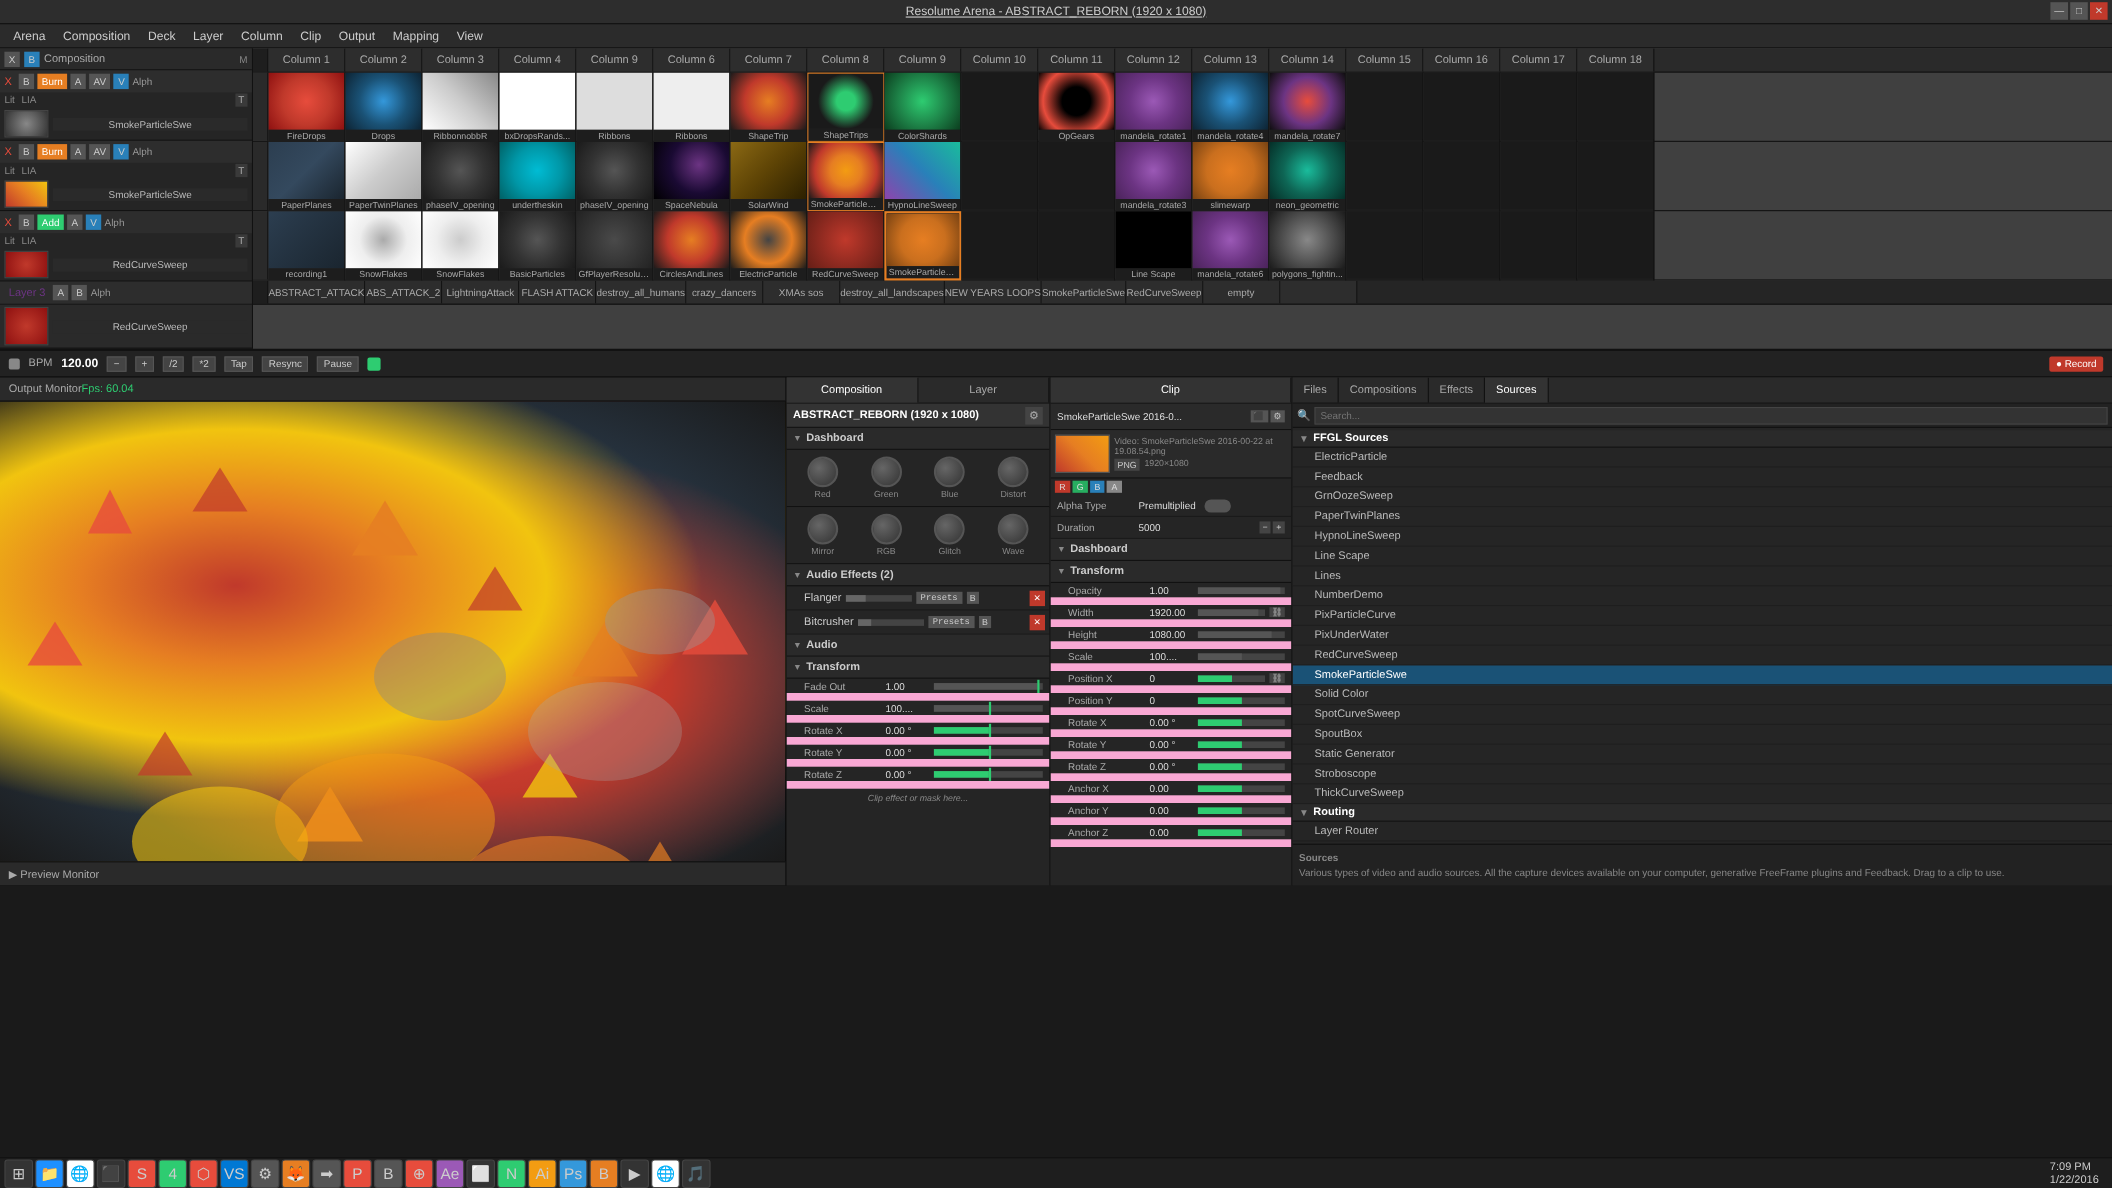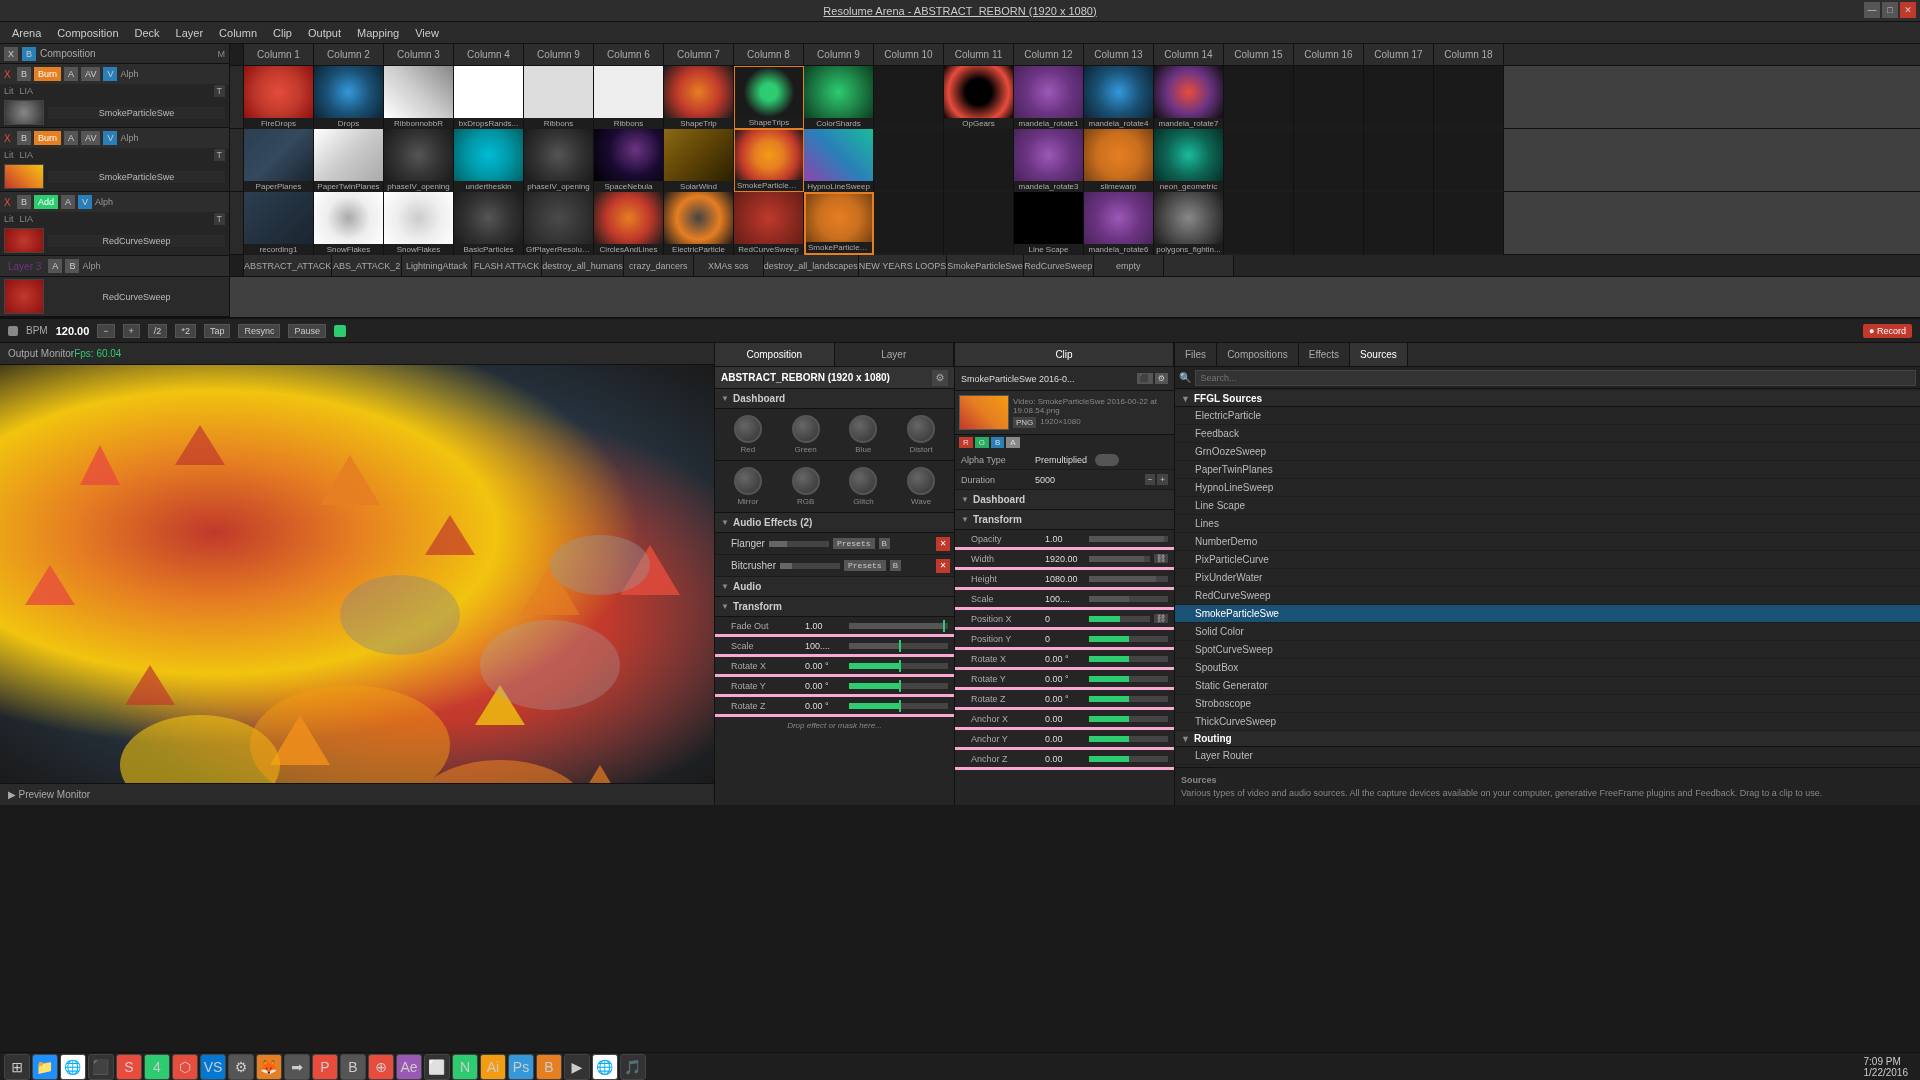--- a/index.html
+++ b/index.html
@@ -366,21 +366,21 @@
       cursor: pointer;
     }
     .section-arrow { color: #888; font-size: 8px; }
     .section-label { color: #ccc; font-size: 10px; font-weight: bold; }
 
     .param-row {
       display: flex;
       align-items: center;
       height: 20px;
       padding: 0 6px 0 16px;
-      border-bottom: 3px solid #f9a8d4;
+      border-bottom: 7px solid #f9a8d4;
       gap: 4px;
     }
     .param-label { color: #aaa; font-size: 9px; width: 70px; min-width: 70px; }
     .param-value { color: #ddd; font-size: 9px; width: 40px; }
     .param-slider {
       flex: 1;
       height: 6px;
       background: #444;
       position: relative;
       cursor: pointer;
@@ -1243,21 +1243,21 @@
         </div>
     </div>
     <div class="param-row">
       <span class="param-label">Rotate Z</span>
       <span class="param-value">0.00 °</span>
       <div class="param-slider">
           <div class="param-slider-fill" style="width:50%;background:#2ecc71;"></div>
           <div class="param-slider-handle" style="left:50%;background:#2ecc71;"></div>
         </div>
     </div>
-    <div class="drop-text">Drop effect or mask here...</div>
+    <div class="drop-text">Clip effect or mask here...</div>
   </div>
 
   <div id="clip-panel">
     <div class="panel-tabs">
       <div class="panel-tab active">Clip</div>
     </div>
     <div class="clip-panel-title-row">
       <span style="color:#ddd;font-size:9px;">SmokeParticleSwe 2016-0...</span>
       <div style="display:flex;gap:2px;margin-left:auto;">
         <button style="background:#555;border:none;color:#ccc;font-size:8px;padding:1px 3px;cursor:pointer;">⬛</button>

